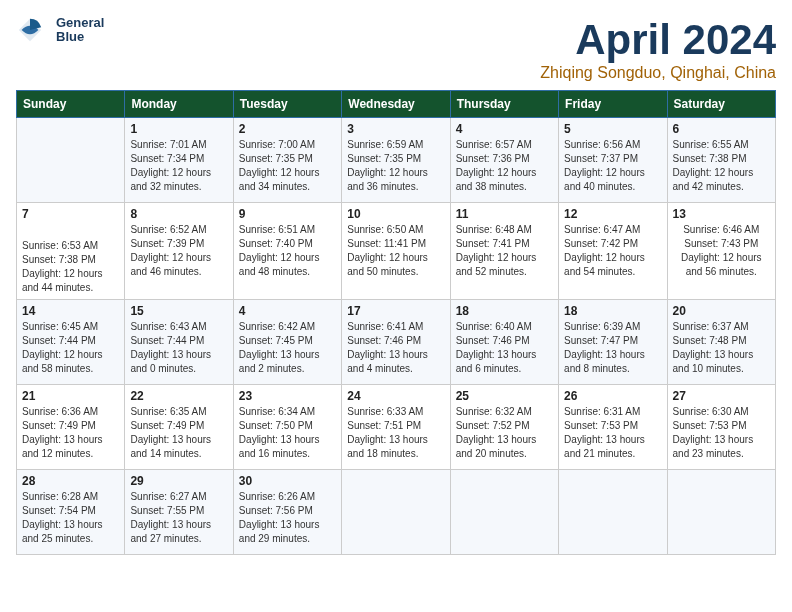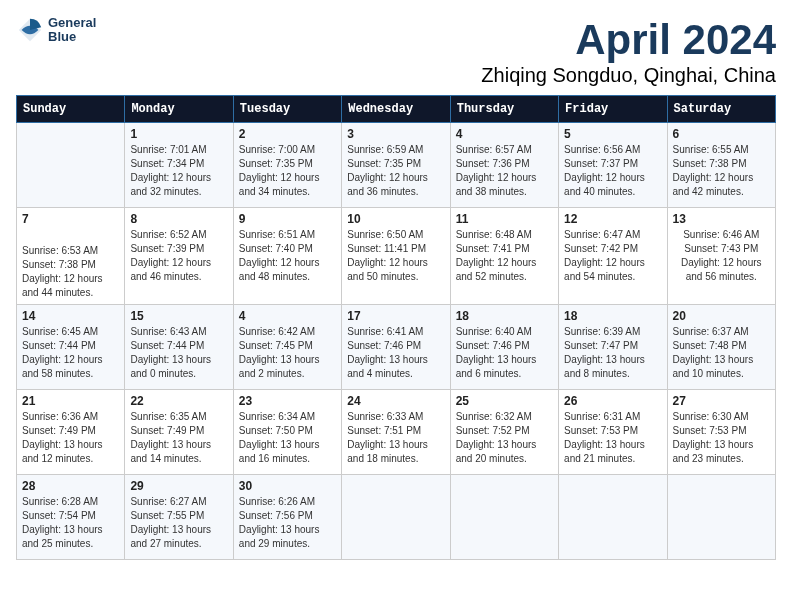--- a/index.html
+++ b/index.html
@@ -12,21 +12,21 @@
     }
     .header-area {
       display: flex;
       justify-content: space-between;
       align-items: flex-start;
       margin-bottom: 8px;
     }
     .logo {
       display: flex;
       align-items: center;
-      gap: 4px;
+      gap: 12px;
     }
     .logo-text {
       display: flex;
       flex-direction: column;
       font-size: 13px;
       font-weight: bold;
       color: #1a3a5c;
       line-height: 1.1;
     }
     .logo-icon {
@@ -35,22 +35,22 @@
     }
     .title-area {
       text-align: right;
     }
     .month-title {
       font-size: 42px;
       font-weight: bold;
       color: #1a3a5c;
     }
     .location-title {
-      font-size: 20px;
-      color: #000000;
+      font-size: 16px;
+      color: #a16207;
     }
     .calendar-table {
       width: 100%;
       border-collapse: collapse;
       font-size: 11px;
     }
     .calendar-table th {
       background-color: #2e6da4;
       color: #fff;
       text-align: left;
@@ -81,22 +81,21 @@
     .empty-cell {
       background: #f9f9f9;
     }
     tr:nth-child(odd) td {
       background-color: #f5f8fc;
     }
     tr:nth-child(even) td {
       background-color: #fff;
     }
     .calendar-table thead tr th {
-      background-color: #0f172a;
-      font-family: Liberation Mono, monospace;
+      background-color: #14532d;
     }
   </style>
 </head>
 <body>
 
 <div class="header-area">
   <div class="logo">
     <svg class="logo-icon" viewBox="0 0 40 40">
       <rect x="0" y="0" width="40" height="40" fill="white"></rect>
       <polygon points="20,4 36,20 20,36 4,20" fill="#2e6da4" opacity="0.15"></polygon>

